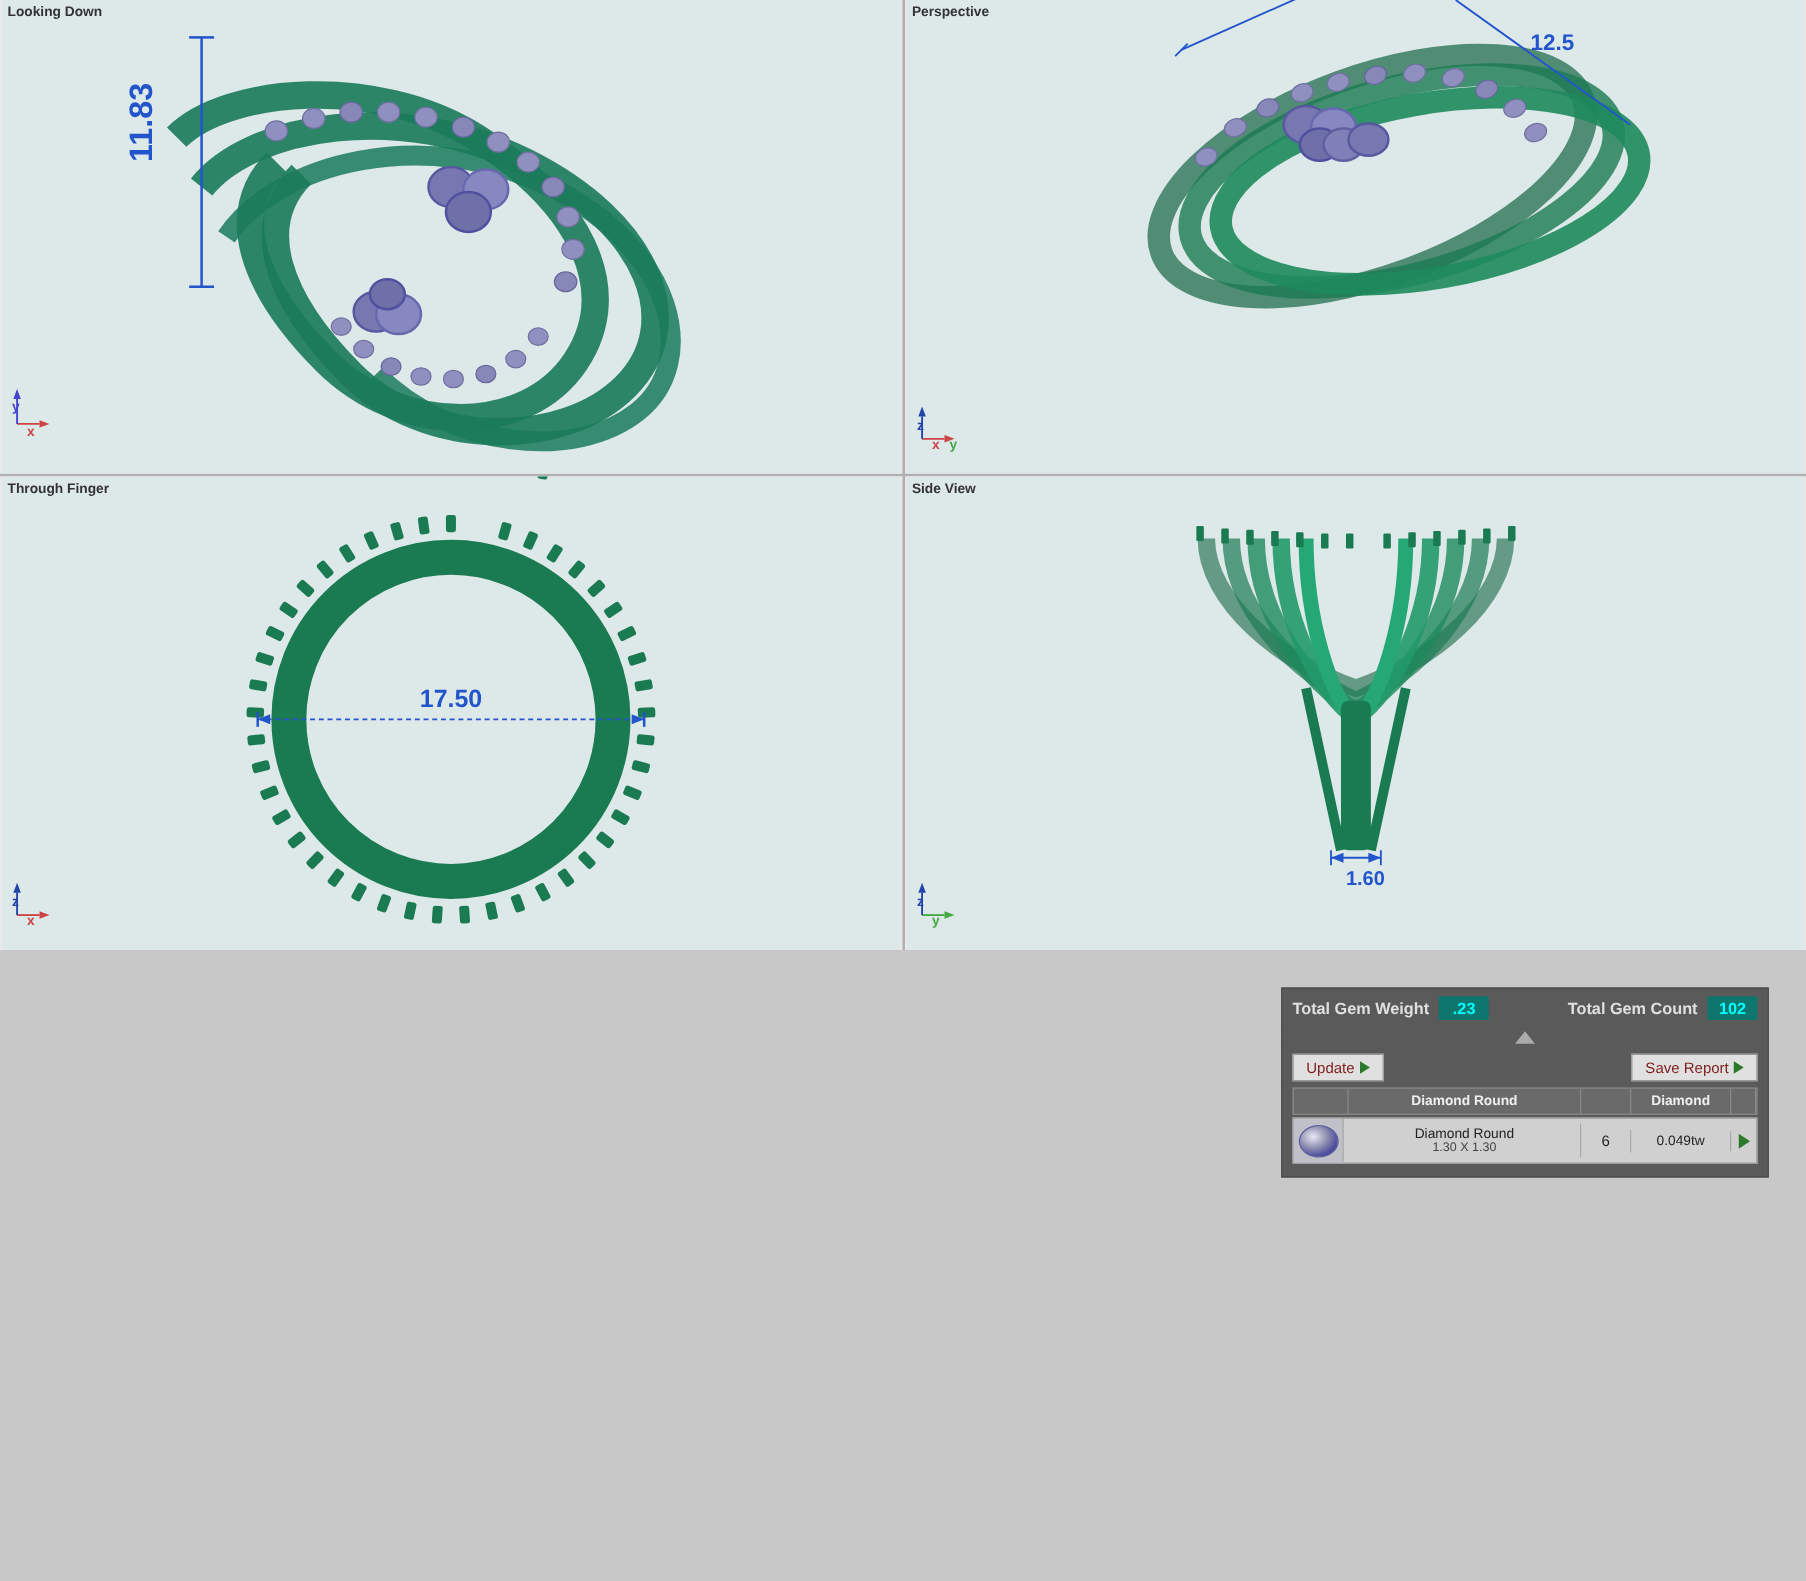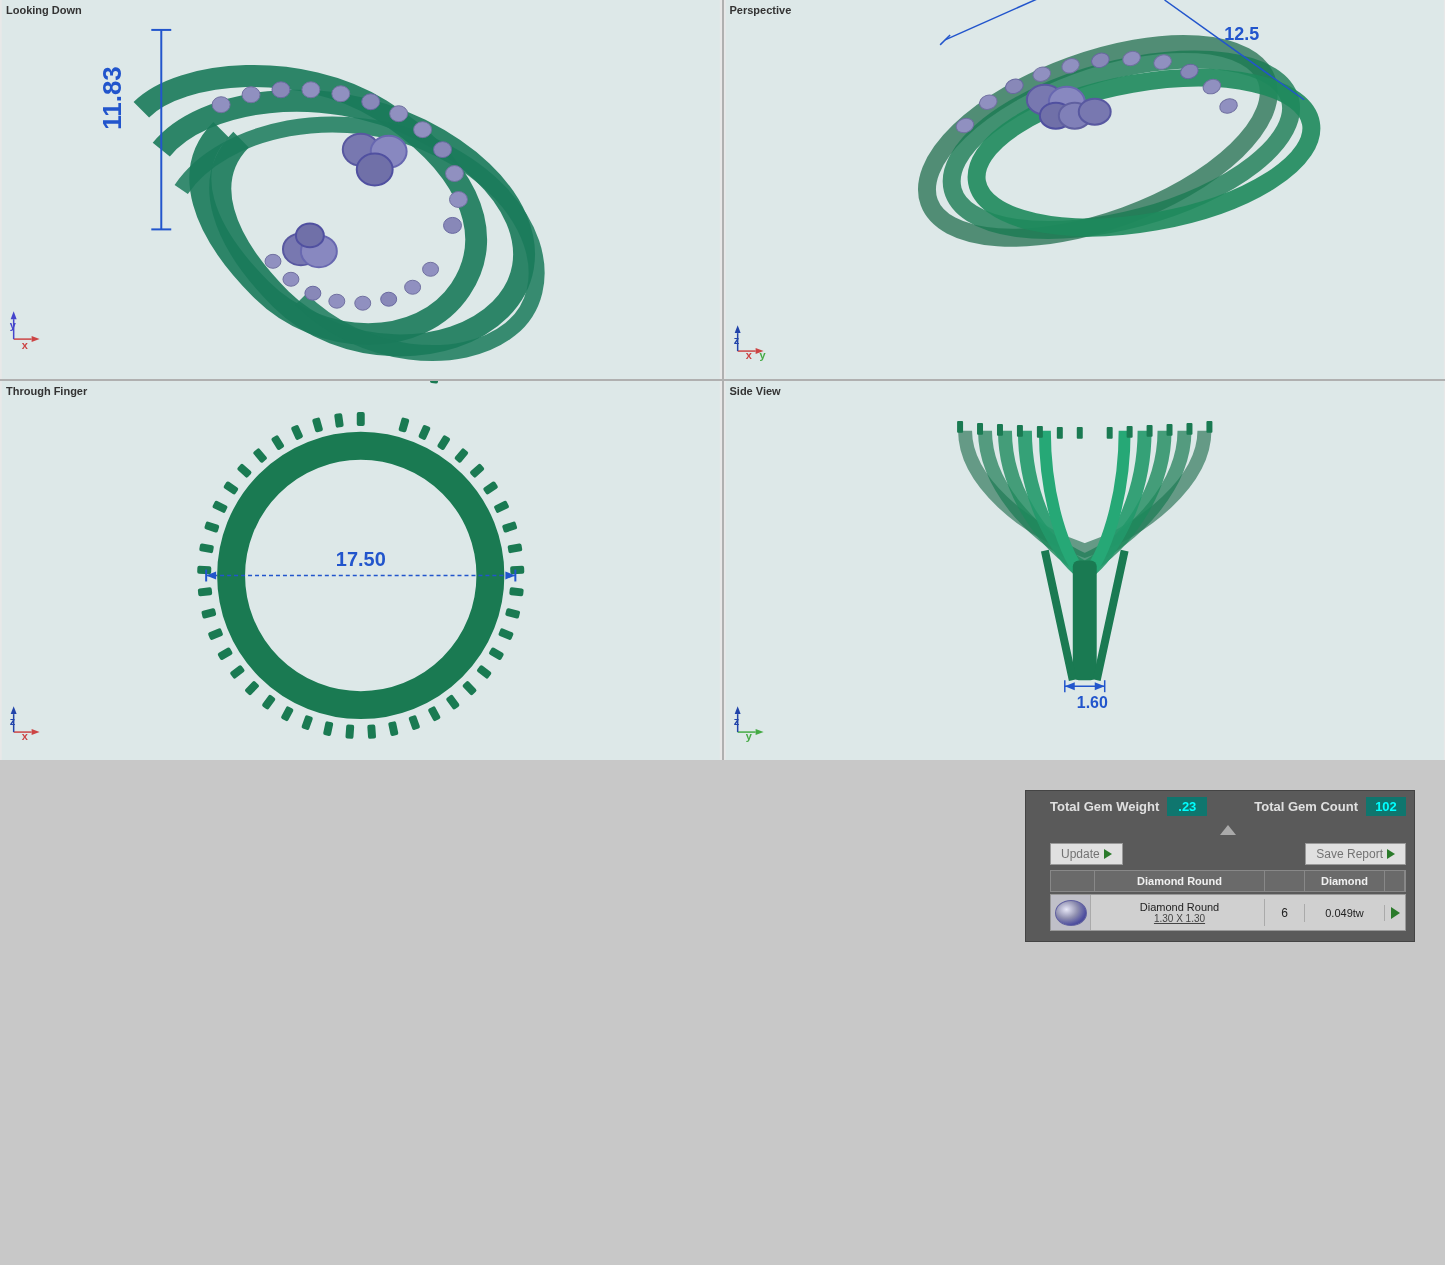--- a/index.html
+++ b/index.html
@@ -69,21 +69,20 @@
     }
 
     
     .gem-panel {
       position: absolute;
       right: 30px;
       top: 30px;
       width: 390px;
       background: #5a5a5a;
       border: 1px solid #444;
-      padding-left: 16px;
     }
 
     
     .gem-header-row {
       display: flex;
       align-items: center;
       background: #5a5a5a;
       padding: 6px 8px;
       gap: 8px;
     }
@@ -130,21 +129,21 @@
       background: #5a5a5a;
       padding: 5px 8px;
       gap: 8px;
     }
 
     .gem-btn {
       background: #e0e0e0;
       border: 1px solid #999;
       padding: 3px 10px;
       font-size: 12px;
-      color: #737373;
+      color: #7f1d1d;
       cursor: pointer;
       display: flex;
       align-items: center;
       gap: 4px;
     }
 
     .gem-btn-arrow {
       width: 0;
       height: 0;
       border-top: 5px solid transparent;
@@ -200,21 +199,20 @@
       padding: 2px 6px;
       font-size: 11px;
       color: #222;
       text-align: center;
       border-right: 1px solid #aaa;
     }
 
     .gem-row-name-sub {
       font-size: 10px;
       color: #444;
-      text-decoration: underline;
     }
 
     .gem-row-count {
       padding: 2px 4px;
       font-size: 12px;
       color: #222;
       text-align: center;
       border-right: 1px solid #aaa;
     }
 

